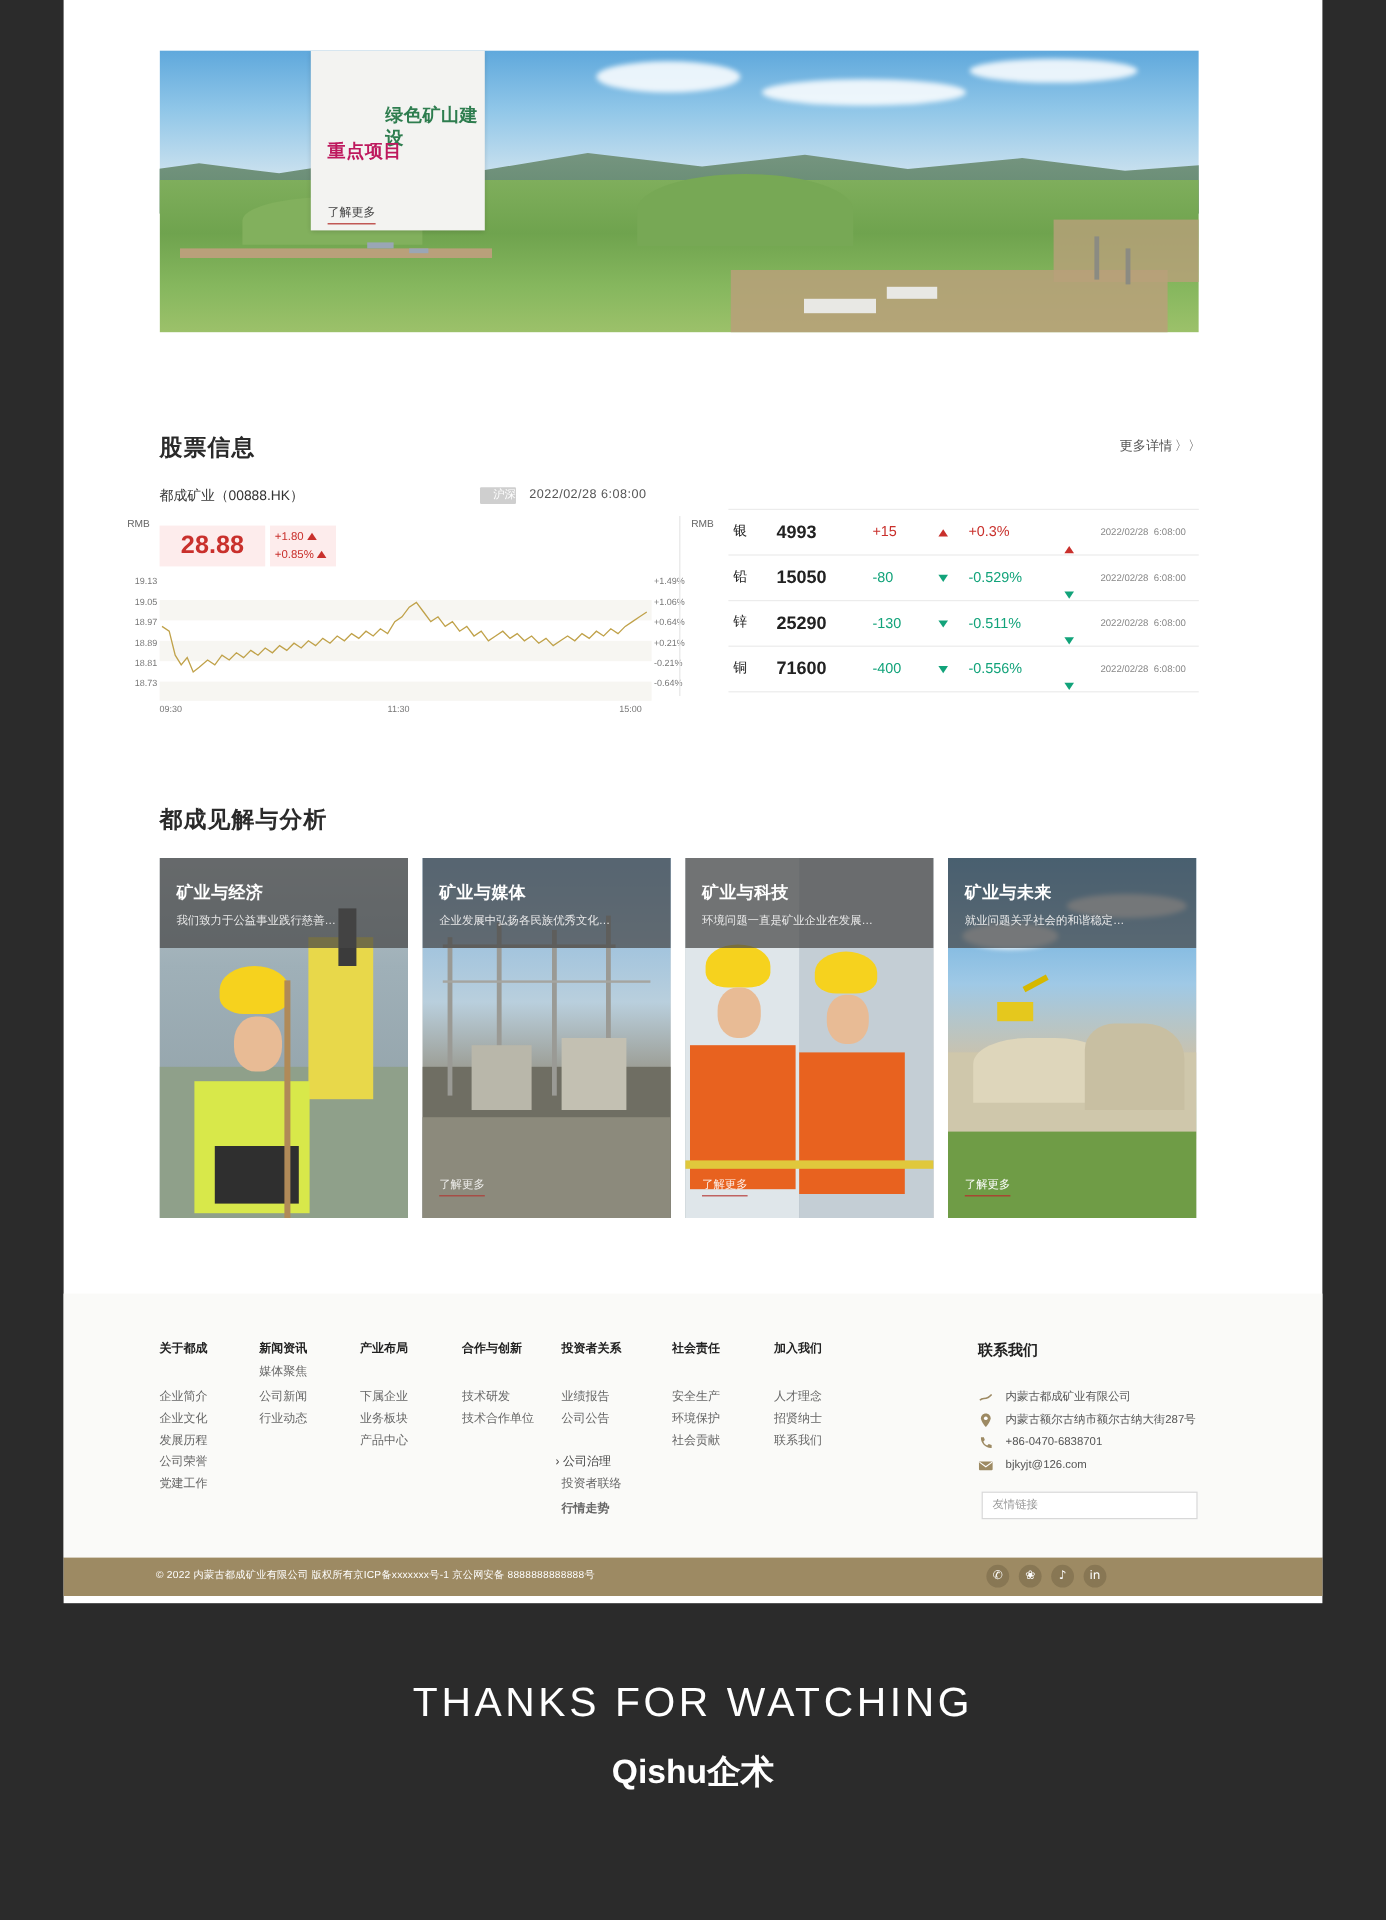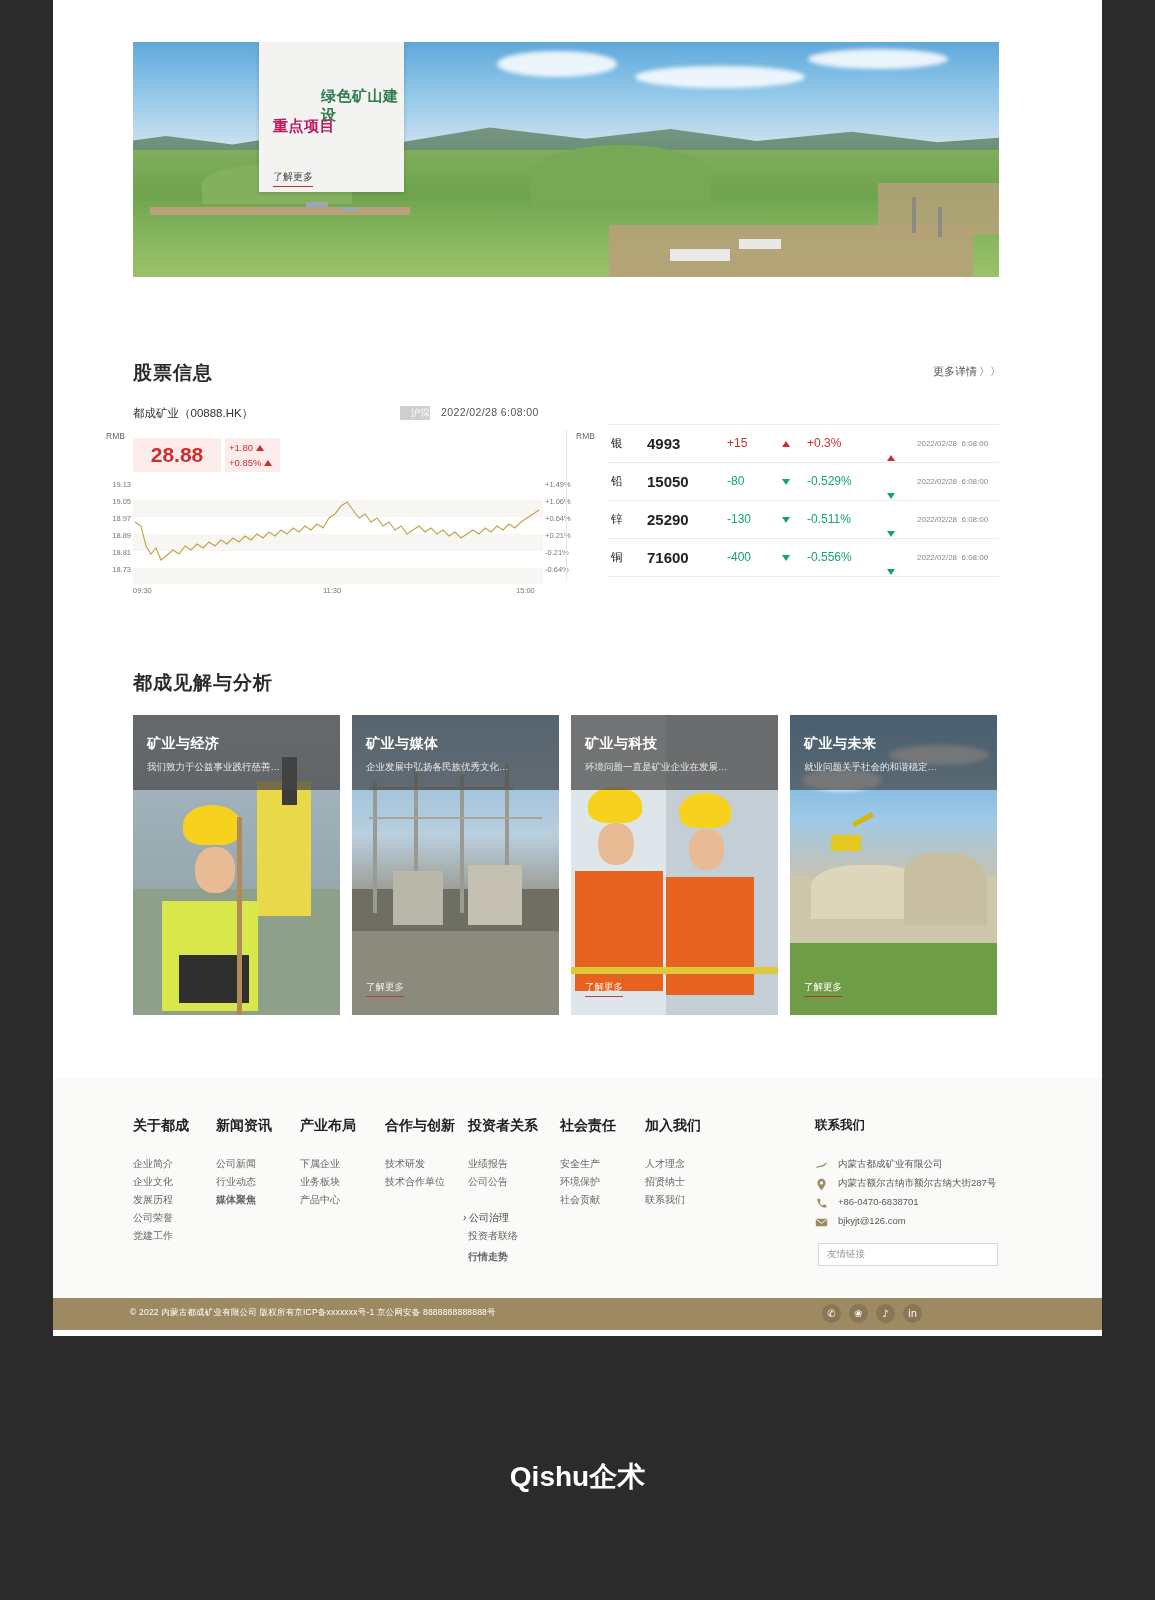--- a/index.html
+++ b/index.html
@@ -91,21 +91,21 @@
   .ph3{background:linear-gradient(to bottom,#dfe6ea 0%,#c9d3d9 45%,#aab6bd 100%);}
   .ph4{background:linear-gradient(to bottom,#4f9fd8 0%,#9fc9e6 35%,#c9c2ae 55%,#7aa44f 78%,#6e9c46 100%);}
   .rect{position:absolute;}
   .helmet{position:absolute;background:#f6d21e;border-radius:50% 50% 35% 35%;}
   .vest{position:absolute;background:#e8621f;}
   .vest-y{position:absolute;background:#d8e84a;}
   .face{position:absolute;background:#e8bb95;border-radius:45%;}
 
   
   .footer{position:absolute;left:53px;top:1078px;width:1049px;height:220px;background:#fafaf8;}
-  .fcol-h{position:absolute;font-size:14px;color:#222;font-weight:bold;}
+  .fcol-h{position:absolute;font-size:10px;color:#222;font-weight:bold;}
   .fcol-i{position:absolute;font-size:10px;color:#666;}
   .contact-h{position:absolute;left:815px;top:1117px;font-size:12.5px;color:#222;font-weight:bold;}
   .contact-i{position:absolute;left:838px;font-size:9.5px;color:#555;}
   .contact-ic{position:absolute;left:815px;width:13px;height:13px;}
   .link-select{position:absolute;left:818px;top:1243px;width:178px;height:21px;border:1px solid #d8d8d8;background:#fff;}
   .link-select span{position:absolute;left:8px;top:4px;font-size:9.5px;color:#999;}
   .link-select .ar{position:absolute;right:8px;top:3px;font-size:10px;color:#aaa;}
 
   .copyright-bar{position:absolute;left:53px;top:1298px;width:1049px;height:32px;background:#9d8a63;}
   .copy-text{position:absolute;left:130px;top:1307px;font-size:8.5px;color:#fff;letter-spacing:.2px;}
@@ -330,21 +330,21 @@
   <div class="fcol-h" style="left:133px;top:1117px;">关于都成</div>
   <div class="fcol-i" style="left:133px;top:1157px;">企业简介</div>
   <div class="fcol-i" style="left:133px;top:1175px;">企业文化</div>
   <div class="fcol-i" style="left:133px;top:1193px;">发展历程</div>
   <div class="fcol-i" style="left:133px;top:1211px;">公司荣誉</div>
   <div class="fcol-i" style="left:133px;top:1229px;">党建工作</div>
 
   <div class="fcol-h" style="left:216px;top:1117px;">新闻资讯</div>
   <div class="fcol-i" style="left:216px;top:1157px;">公司新闻</div>
   <div class="fcol-i" style="left:216px;top:1175px;">行业动态</div>
-  <div class="fcol-i" style="left:216px;top:1193px;font-weight:bold;">媒体聚焦</div>
+  <div class="fcol-i" style="left:216px;top:1136px;">媒体聚焦</div>
 
   <div class="fcol-h" style="left:300px;top:1117px;">产业布局</div>
   <div class="fcol-i" style="left:300px;top:1157px;">下属企业</div>
   <div class="fcol-i" style="left:300px;top:1175px;">业务板块</div>
   <div class="fcol-i" style="left:300px;top:1193px;">产品中心</div>
 
   <div class="fcol-h" style="left:385px;top:1117px;">合作与创新</div>
   <div class="fcol-i" style="left:385px;top:1157px;">技术研发</div>
   <div class="fcol-i" style="left:385px;top:1175px;">技术合作单位</div>
 
@@ -401,15 +401,16 @@
     <span class="ar">〈</span>
   </div>
 
   <div class="copyright-bar"></div>
   <div class="copy-text">© 2022 内蒙古都成矿业有限公司  版权所有京ICP备xxxxxxx号-1 京公网安备 8888888888888号</div>
   <div class="soc" style="left:822px;">✆</div>
   <div class="soc" style="left:849px;">❀</div>
   <div class="soc" style="left:876px;">♪</div>
   <div class="soc" style="left:903px;">in</div>
 
+  <div class="thanks">THANKS FOR WATCHING</div>
   <div class="brand">Qishu企术</div>
 
 </div>
 
 </body></html>

